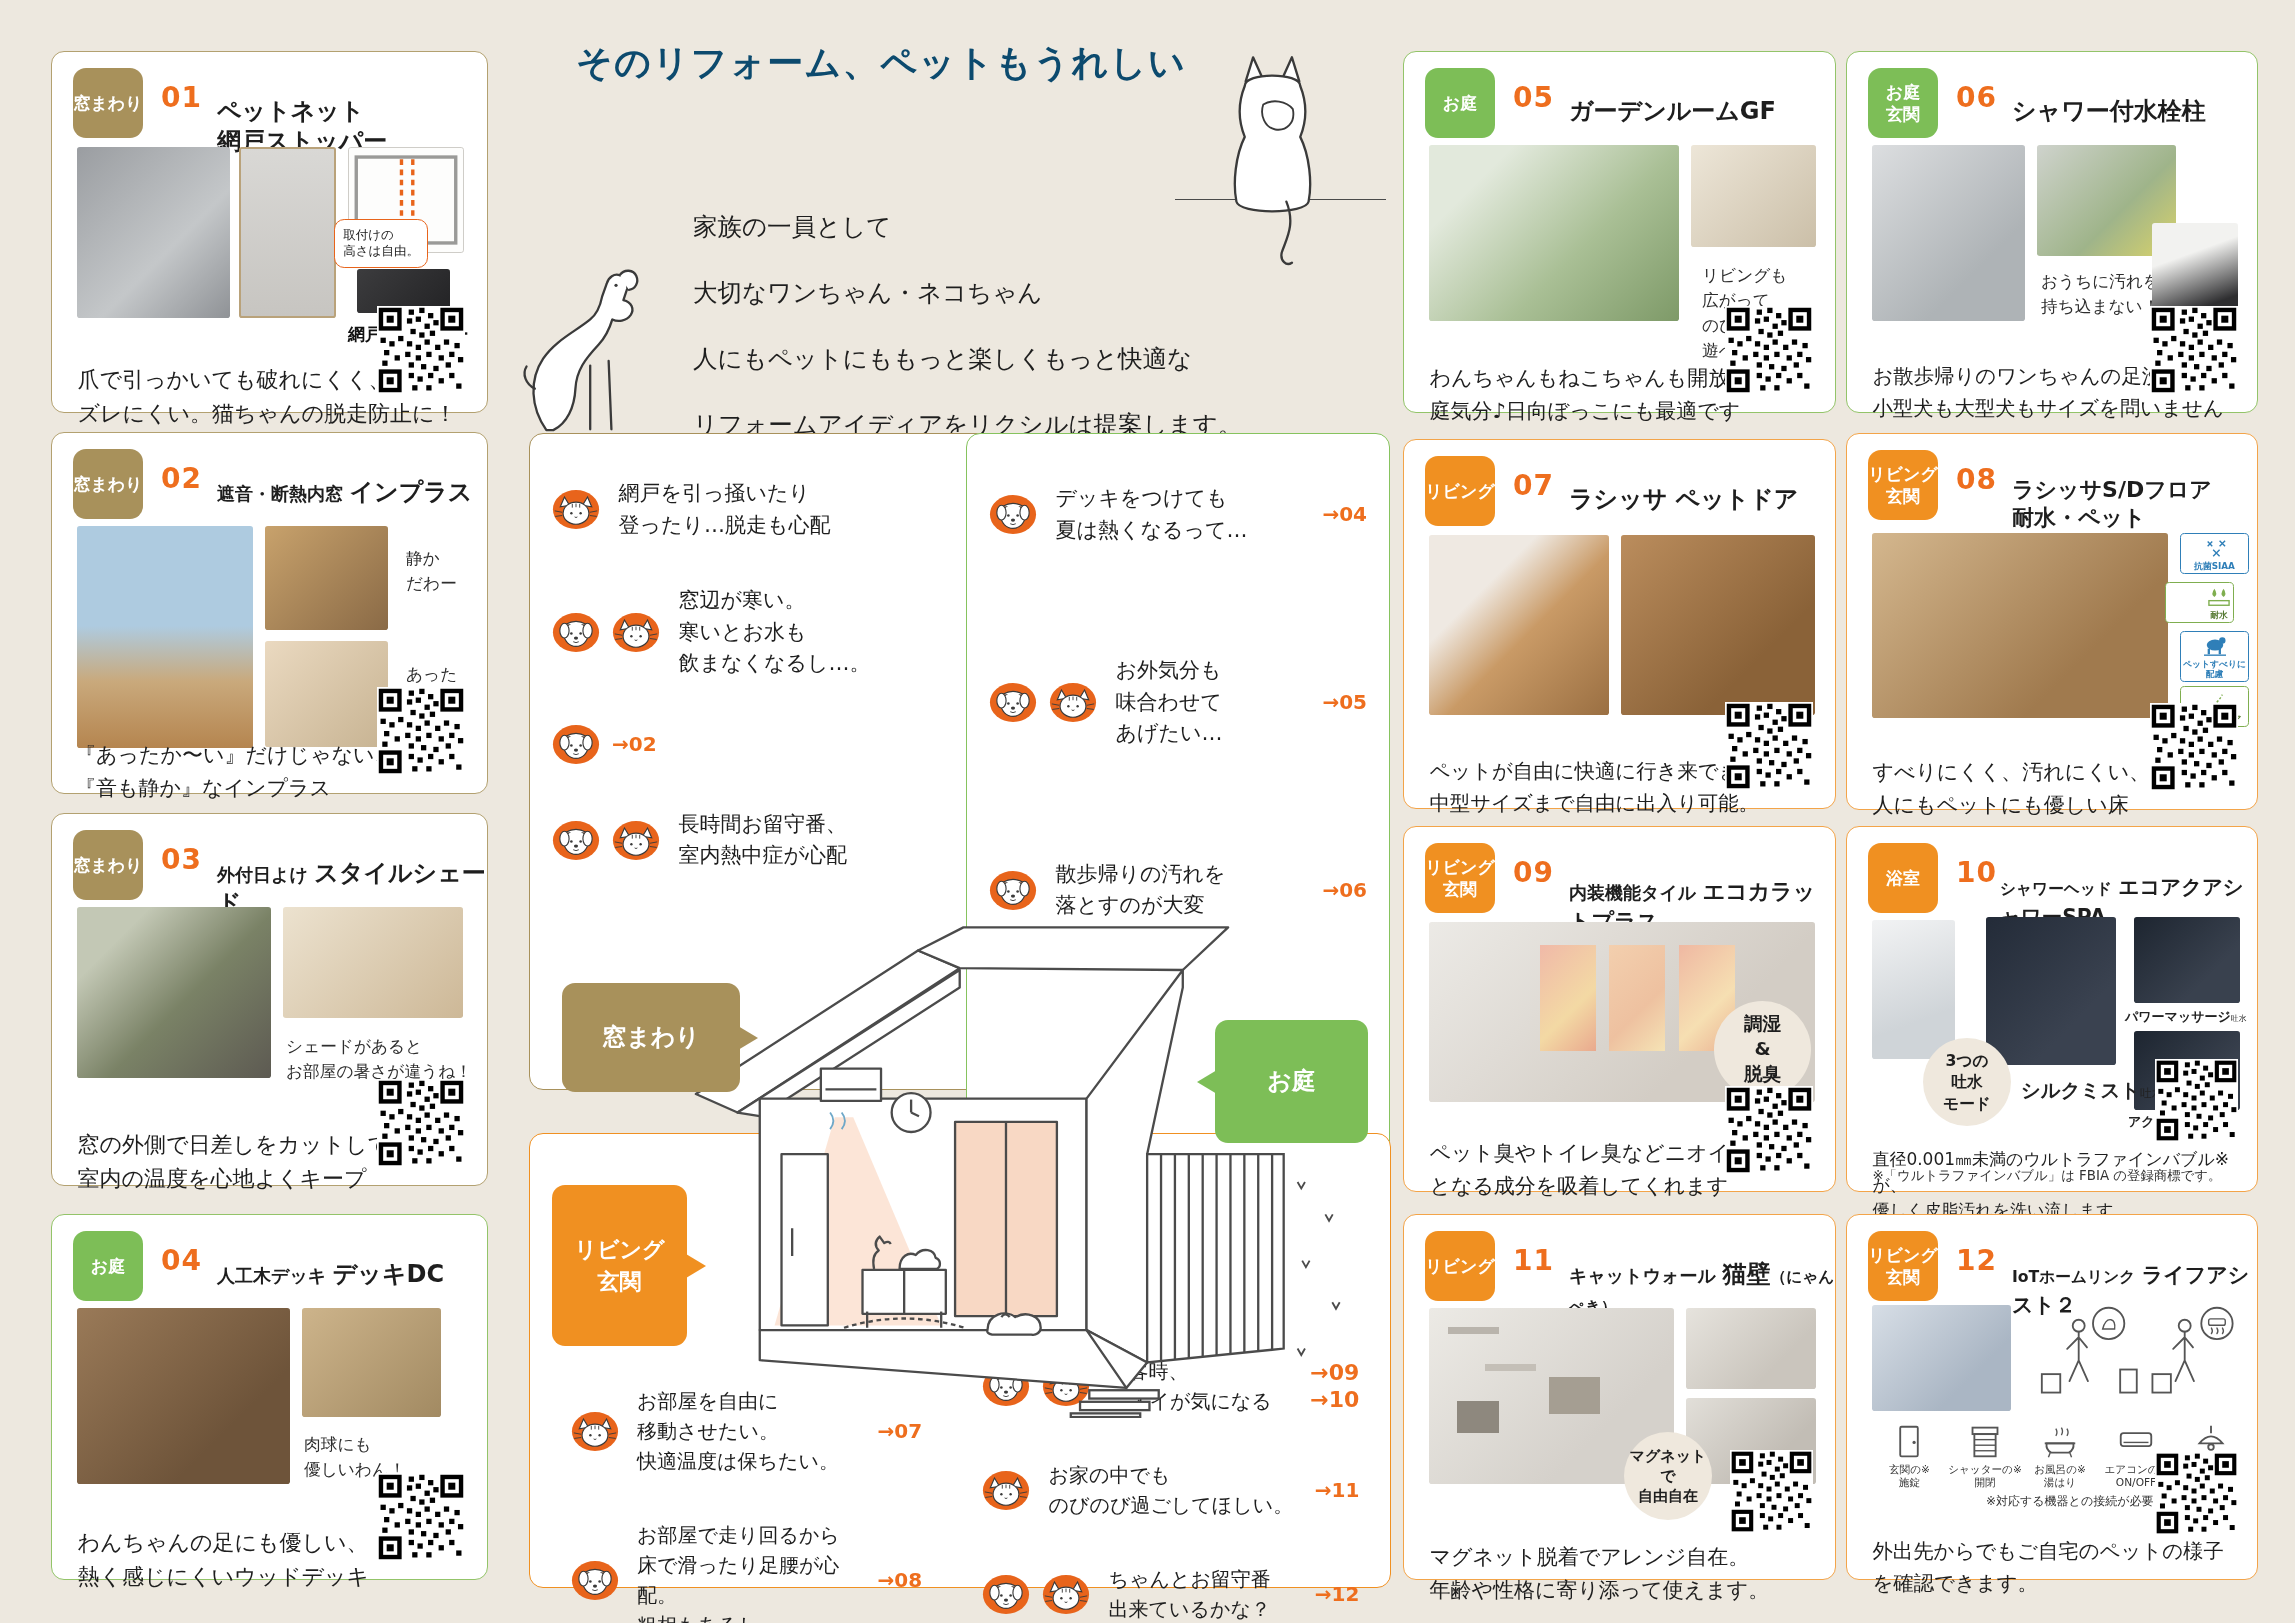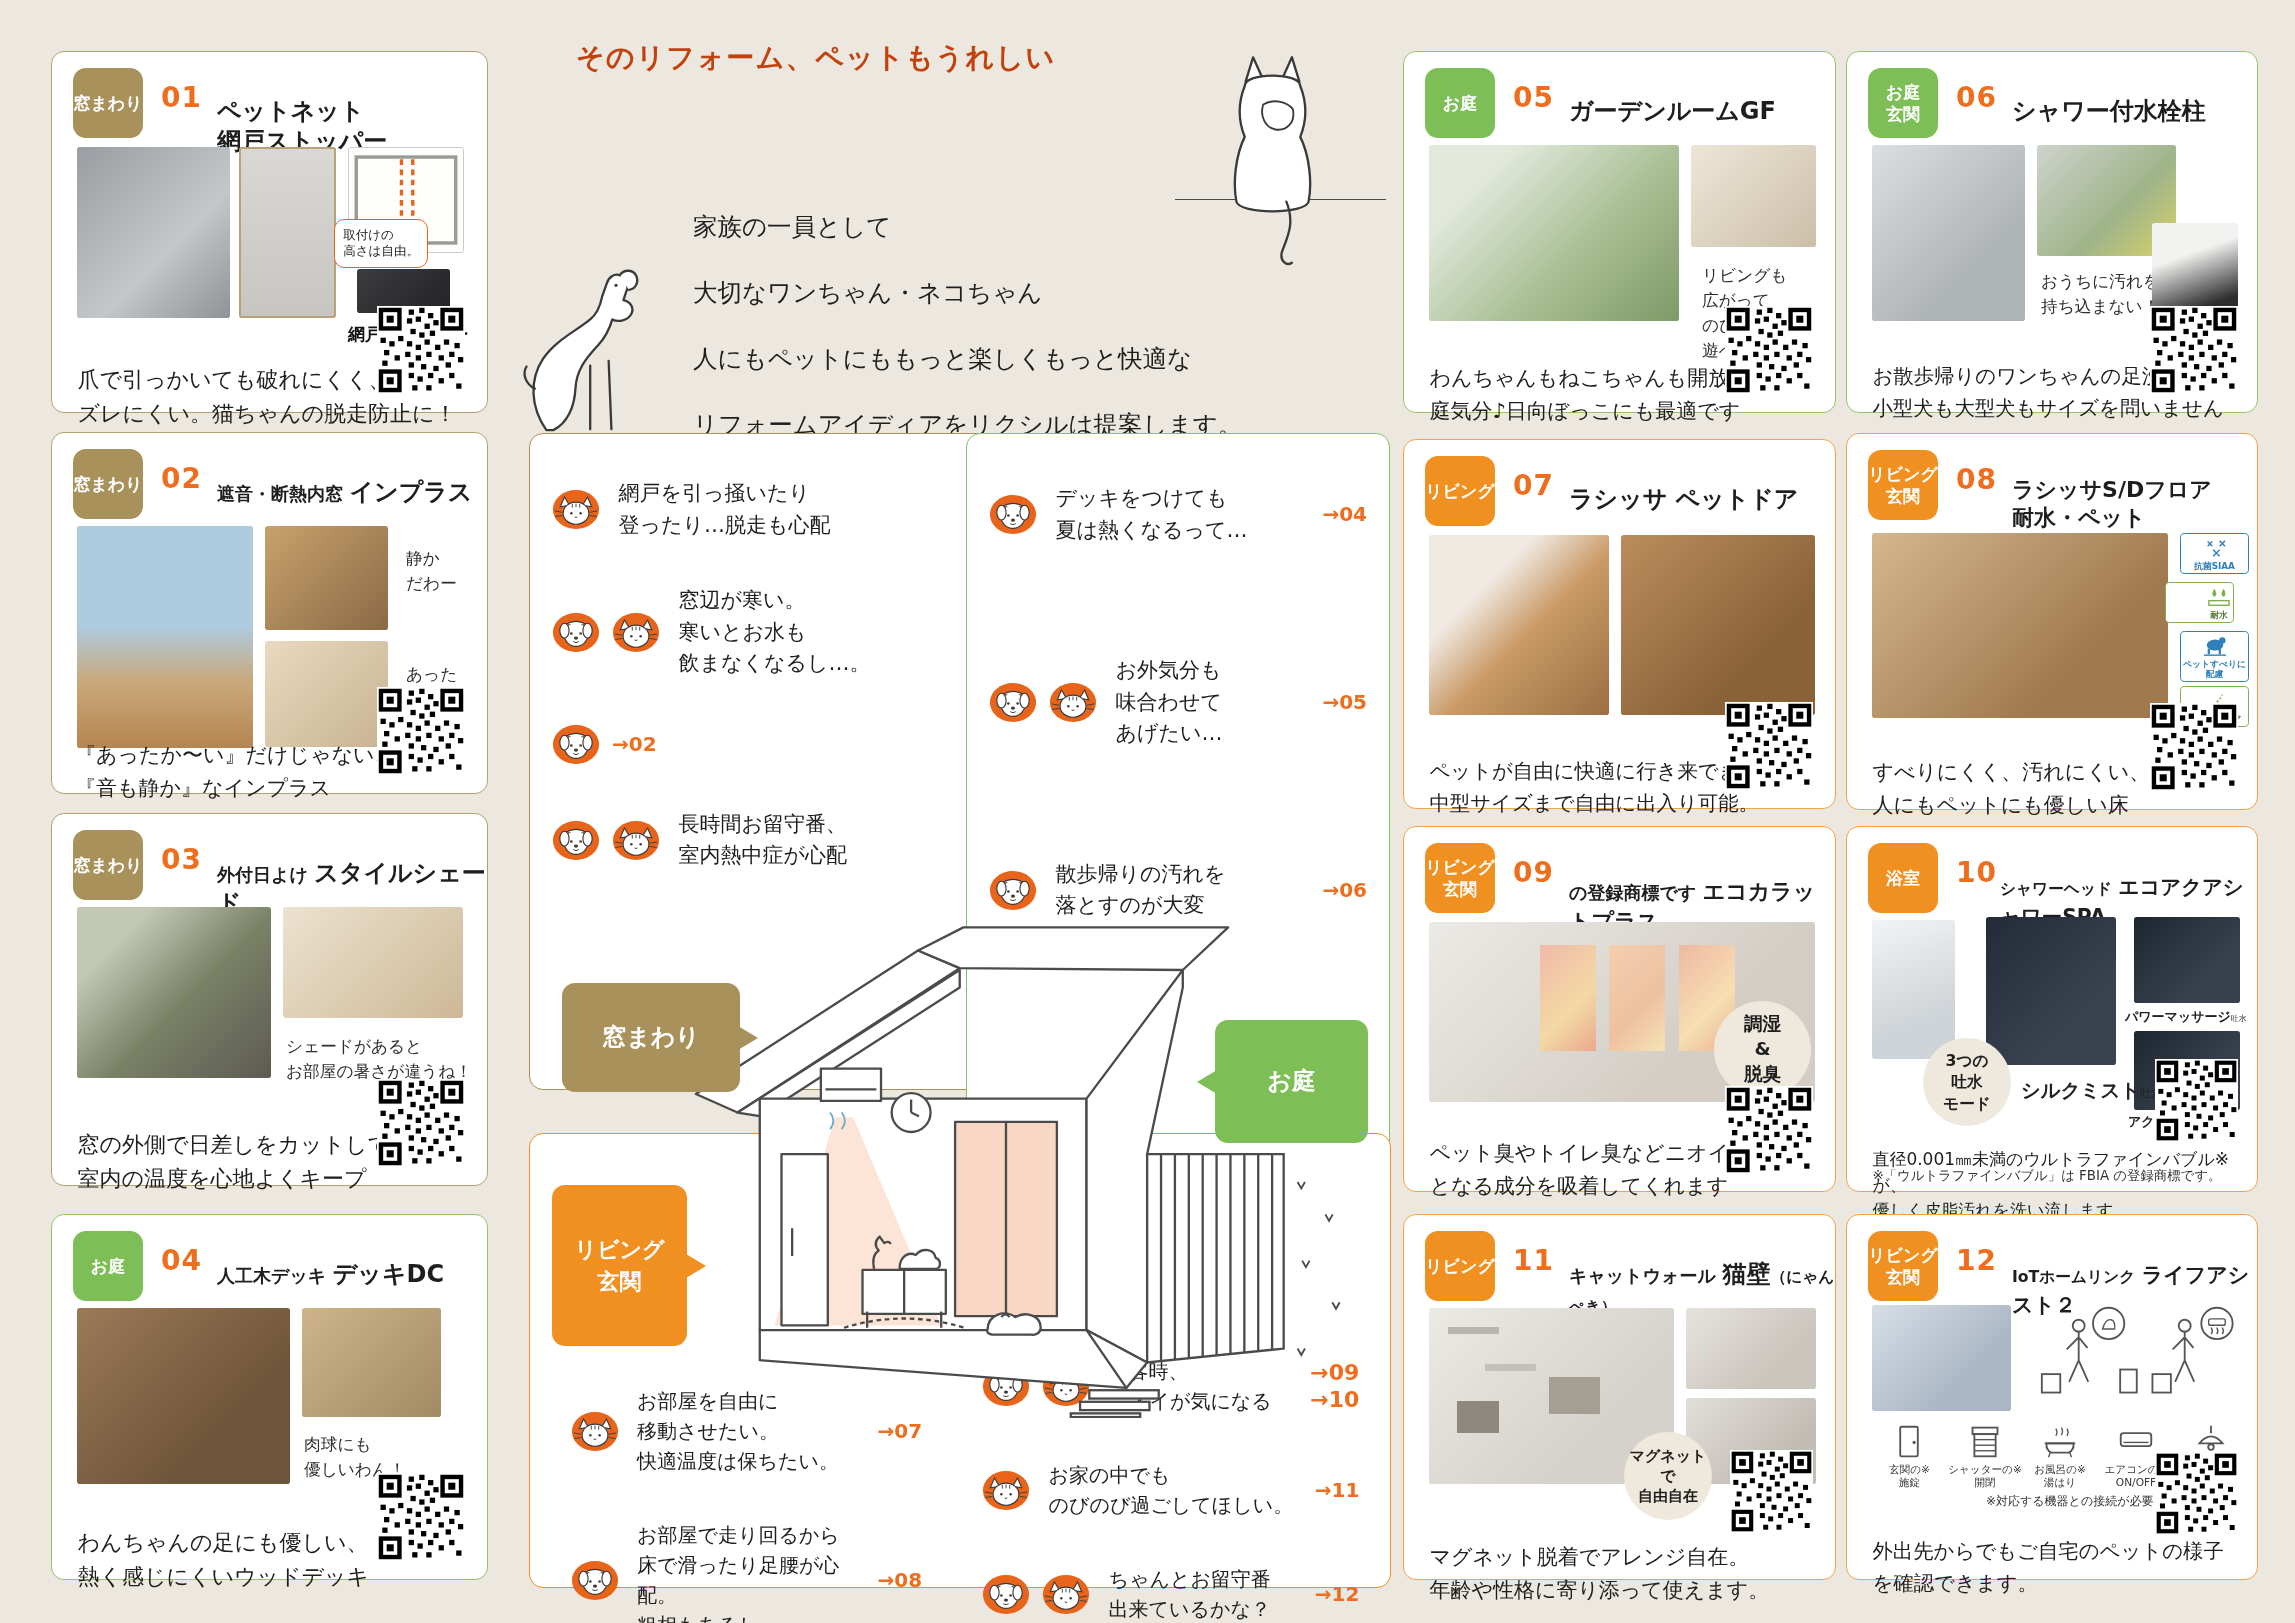--- a/index.html
+++ b/index.html
@@ -32,21 +32,21 @@
   .prodlabel{position:absolute;font-size:17px;font-weight:bold;color:#111;}
   .modelabel{position:absolute;color:#222;font-weight:bold;white-space:nowrap;}
   .modelabel small{font-size:60%;font-weight:normal;}
   .cert{position:absolute;width:69px;box-sizing:border-box;border:1.9px solid;border-radius:4.6px;background:#fff;
         text-align:center;font-size:8.8px;font-weight:bold;padding:2.8px 0.9px 1.9px 0.9px;line-height:1.15;}
   .cert.blue{border-color:#2F7FB8;color:#2F7FB8;}
   .cert.greenb{border-color:#7FAE4F;color:#567A33;}
   .iot-item{position:absolute;width:74px;text-align:center;font-size:10.6px;color:#333;line-height:1.25;}
   .iot-item svg{width:40px;height:37px;display:block;margin:0 auto 2.8px auto;}
   
-  .main-title{position:absolute;left:576px;top:39px;font-size:28px;font-weight:bold;color:#c2410c;letter-spacing:1.4px;}
+  .main-title{position:absolute;left:576px;top:39px;font-size:36px;font-weight:bold;color:#0c4a6e;letter-spacing:1.4px;}
   .intro{position:absolute;font-size:24.5px;color:#1e1e1e;line-height:2.7;white-space:pre-line;}
   .ledge{position:absolute;left:1175px;top:199px;width:211px;border-top:1.4px solid #4a4a4a;}
   
   .panel{position:absolute;background:#fff;border:1.9px solid;border-radius:14px;box-sizing:border-box;}
   .panel.olive{border-color:#A8915B;}
   .panel.green{border-color:#86C35E;}
   .panel.orange{border-color:#F09021;}
   .items{display:flex;flex-direction:column;}
   .pitem{display:flex;align-items:center;gap:12px;padding:0 22px;}
   .pitem .txt{font-size:21px;line-height:1.5;color:#1e1e1e;flex:1;white-space:pre-line;margin-left:6.5px;}
@@ -550,21 +550,21 @@
 人にもペットにも優しい床</p>
     <svg class="qr" style="right:19.4px;bottom:18.5px;" viewBox="0 0 190 190" width="88" height="88">
         <use href="#sym-qr"></use>
       </svg>
   </article>
 
   <article class="card orange" style="left:1403px;top:826px;width:433px;height:366px;">
     <div class="badge orange">リビング
 玄関</div>
     <div class="hnum">09</div>
-    <h2 class="htitle" style="top:29px;"><span class="prefix">の登録商標です</span><span style="font-size:22px;">エコカラットプラス</span></h2>
+    <h2 class="htitle" style="top:29px;"><span class="prefix">内装機能タイル</span><span style="font-size:22px;">エコカラットプラス</span></h2>
     <div class="photo" style="left:25.4px;top:95px;width:386px;height:180px;background:linear-gradient(135deg,#eceae6,#d3cdc5 70%);">
       <div style="position:absolute;left:111px;top:23px;width:56px;height:106px;background:linear-gradient(135deg,#f0b9a8,#f3d9a4 60%,#e9a98e);"></div>
       <div style="position:absolute;left:180px;top:23px;width:56px;height:106px;background:linear-gradient(135deg,#f3cfae,#eec1a0 60%,#f5e3b5);"></div>
       <div style="position:absolute;left:250px;top:23px;width:56px;height:106px;background:linear-gradient(135deg,#efb8a2,#f6dfb2 60%,#eab293);"></div>
     </div>
     <div class="circle-badge" style="left:310px;top:174px;width:97px;height:97px;font-size:18.5px;">調湿
 &amp;
 脱臭</div>
     <p class="caption pre" style="top:289px;font-size:21px;">ペット臭やトイレ臭などニオイの原因
 となる成分を吸着してくれます</p>

